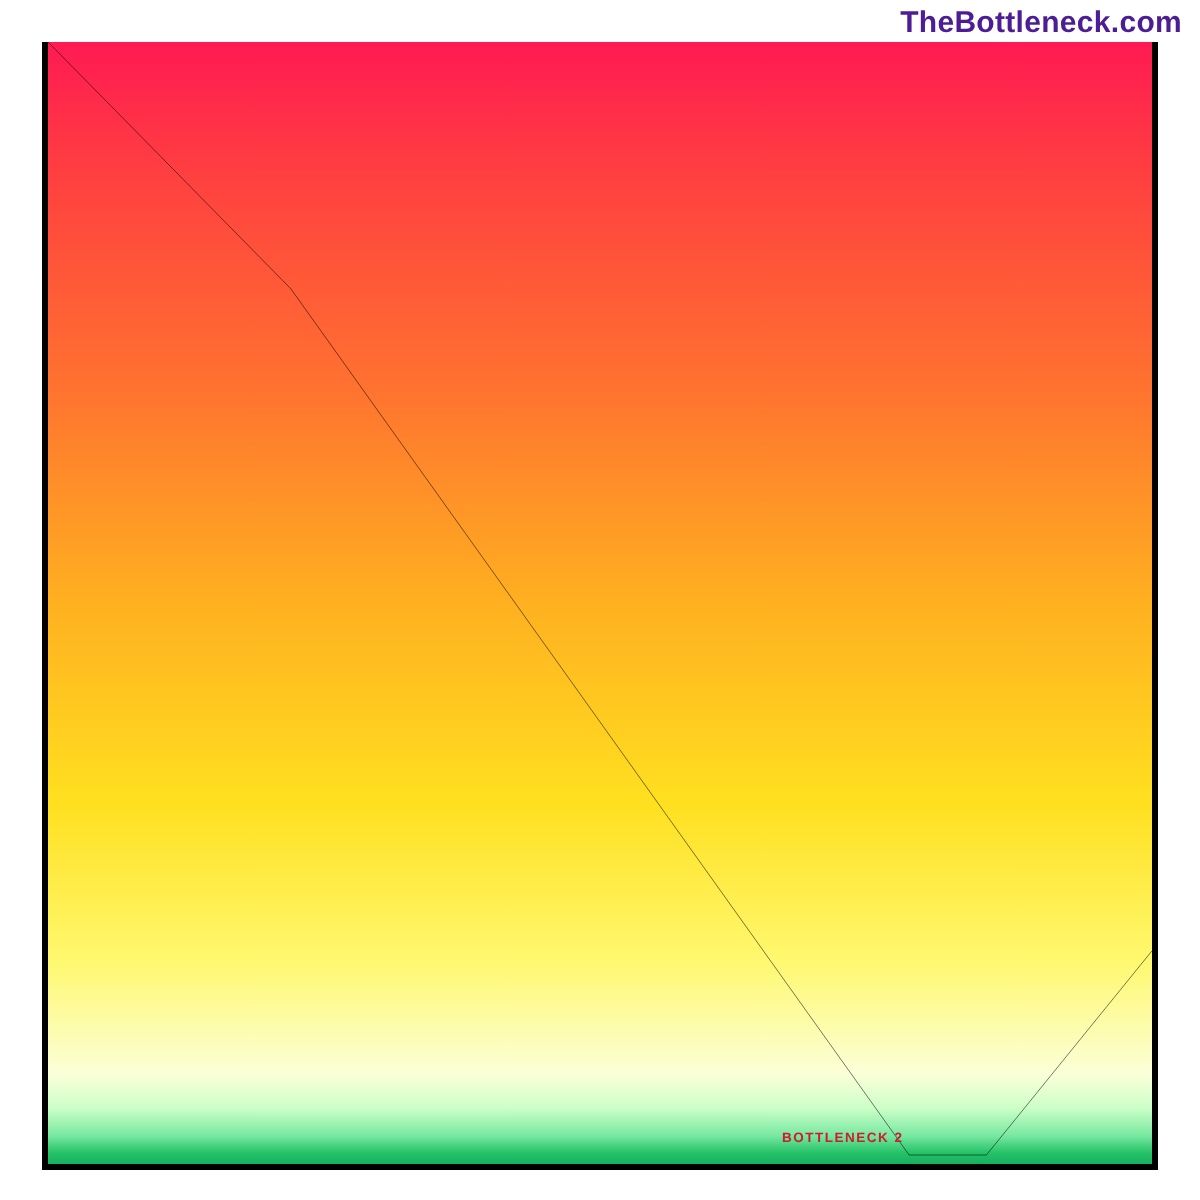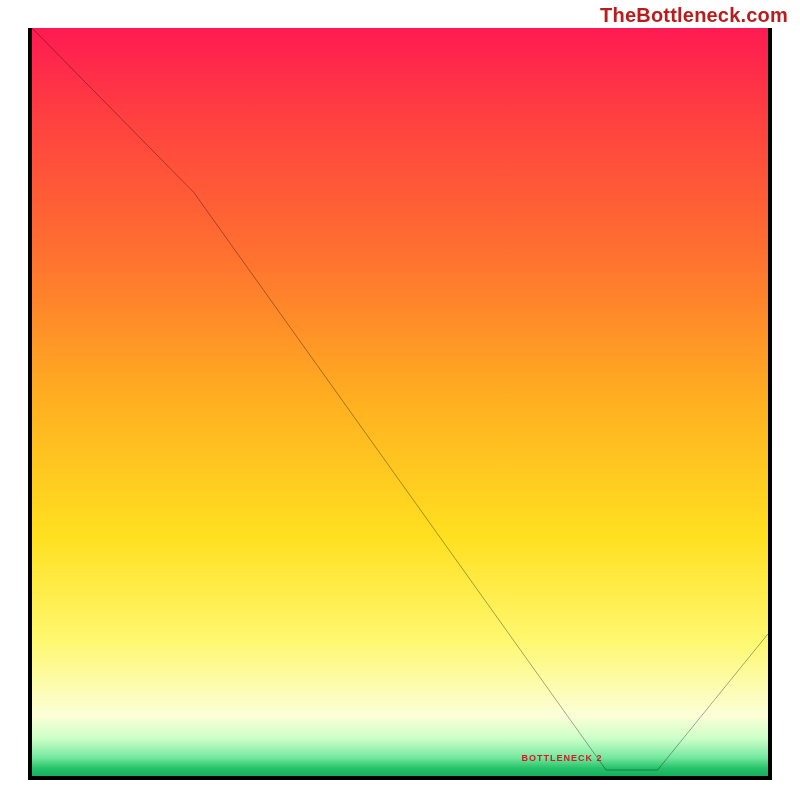--- a/index.html
+++ b/index.html
@@ -15,21 +15,21 @@
     position: relative;
     width: 800px;
     height: 800px;
   }
   #attribution {
     position: absolute;
     top: 4px;
     right: 12px;
     font-size: 20px;
     font-weight: bold;
-    color: #b91c1c;
+    color: #4c1d95;
     letter-spacing: 0.2px;
   }
   #chart {
     position: absolute;
     left: 28px;
     top: 28px;
     width: 744px;   
     height: 752px;  
     box-sizing: border-box;
     border-left: 4px solid #000;

